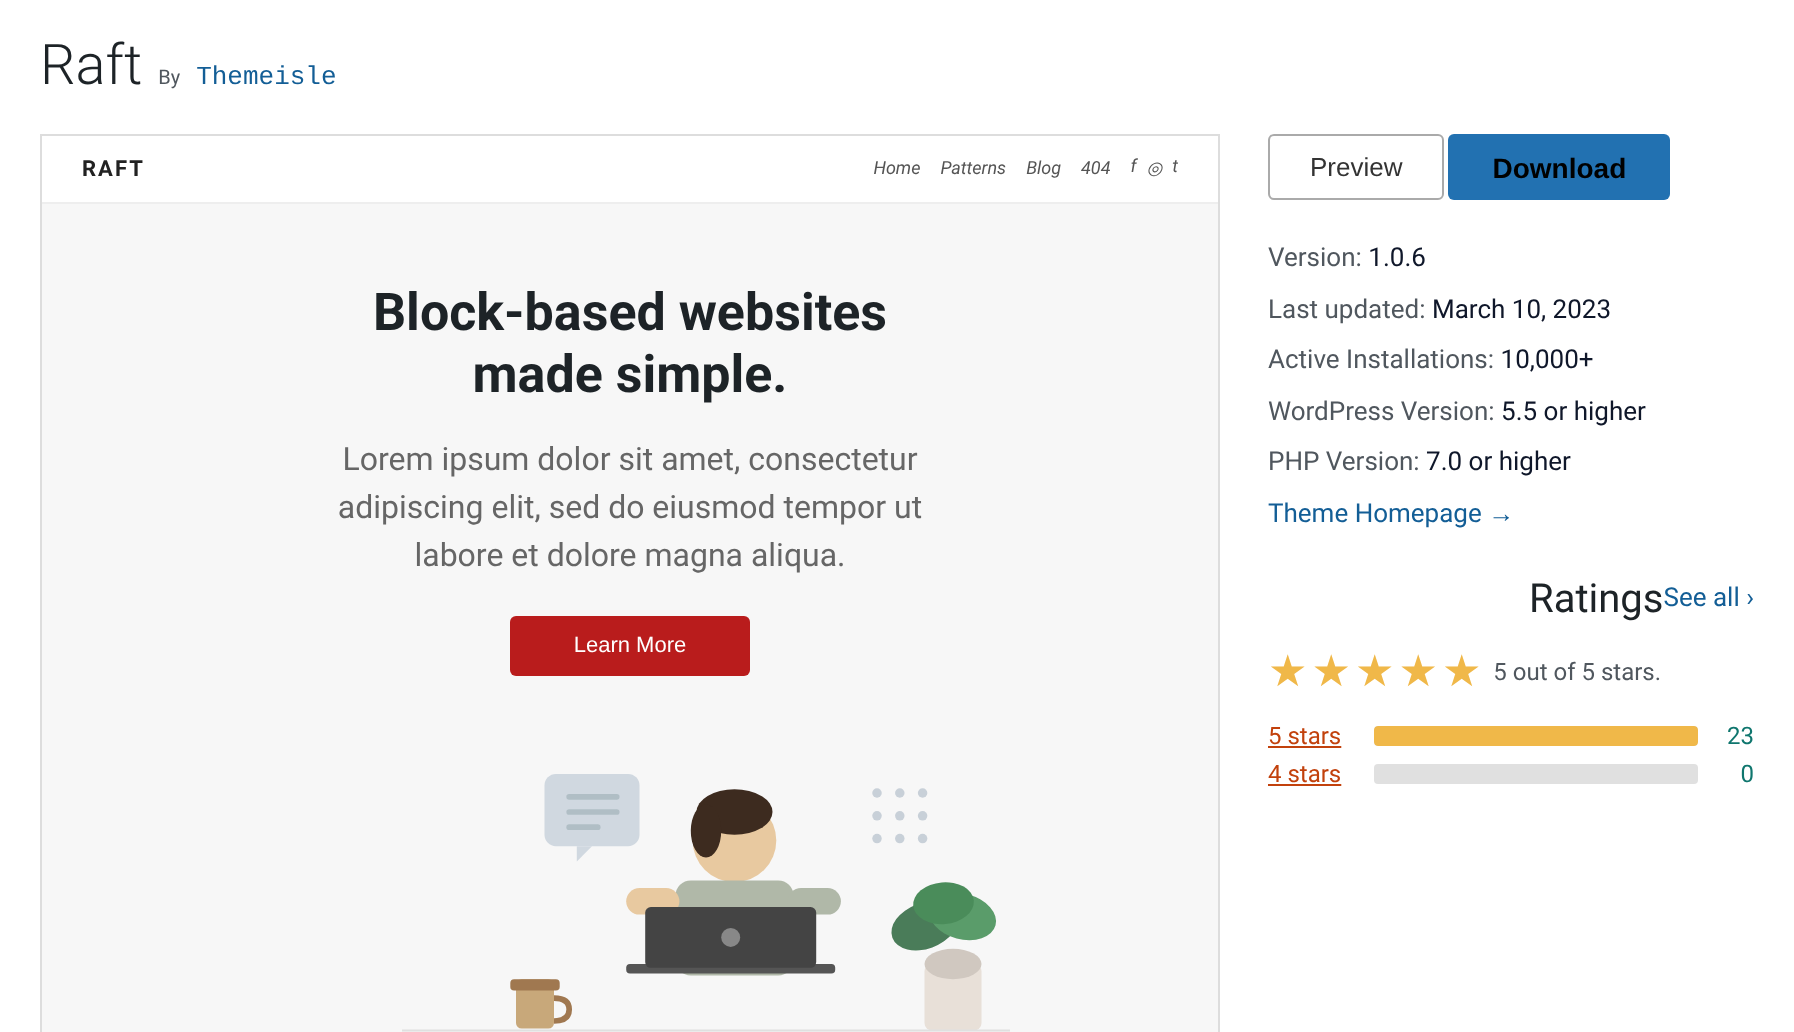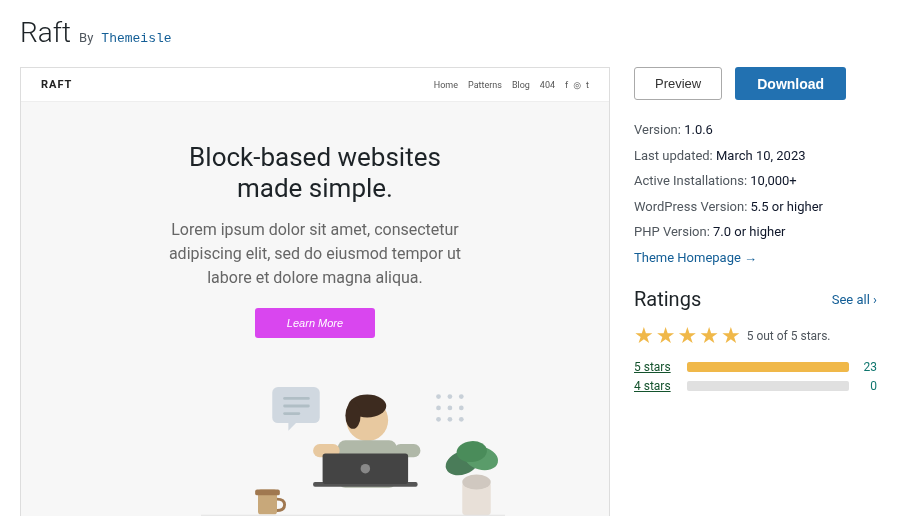--- a/index.html
+++ b/index.html
@@ -19,21 +19,21 @@
       align-items: baseline;
       gap: 8px;
       margin-bottom: 18px;
     }
     .page-title {
       font-size: 28px;
       font-weight: 300;
       color: #1d2327;
     }
     .by-label {
-      font-size: 13px;
+      font-size: 10px;
       color: #50575e;
     }
     .author-link {
       color: #135e96;
       text-decoration: none;
       font-size: 13px;
       font-family: Liberation Mono, monospace;
     }
 
     
@@ -71,53 +71,53 @@
       letter-spacing: 1px;
       color: #222;
     }
     .mini-nav-links {
       display: flex;
       gap: 10px;
       font-size: 9px;
       color: #555;
       margin-left: auto;
       align-items: center;
+      font-style: italic;
     }
     .mini-nav-icons {
       display: flex;
       gap: 5px;
       font-size: 9px;
     }
     .mini-hero {
       text-align: center;
       padding: 40px 20px 20px;
     }
     .mini-hero h1 {
       font-size: 26px;
-      font-weight: 400;
+      font-weight: 700;
       color: #1d2327;
       line-height: 1.2;
       margin-bottom: 14px;
     }
     .mini-hero p {
       font-size: 16px;
       color: #666;
       max-width: 320px;
       margin: 0 auto 18px;
       line-height: 1.5;
     }
     .mini-cta {
-      background: #d946ef;
+      background: #b91c1c;
       color: #fff;
       border: none;
       padding: 9px 32px;
       border-radius: 3px;
       font-size: 11px;
       cursor: pointer;
-      font-style: italic;
     }
 
     
     .mini-illustration {
       display: flex;
       justify-content: center;
       align-items: flex-end;
       padding: 10px 20px 0;
       gap: 20px;
     }
@@ -146,27 +146,26 @@
       background: #fff;
       color: #333;
       border-radius: 3px;
       cursor: pointer;
       font-size: 13px;
       font-weight: 500;
     }
     .btn-download {
       padding: 8px 22px;
       background: #2271b1;
-      color: #ffffff;
+      color: #000000;
       border: none;
       border-radius: 3px;
       cursor: pointer;
       font-size: 14px;
       font-weight: 600;
-      margin-left: 11px;
     }
 
     
     .meta-info {
       margin-bottom: 20px;
     }
     .meta-row {
       font-size: 13px;
       color: #50575e;
       margin-bottom: 6px;
@@ -181,21 +180,21 @@
       text-decoration: none;
       font-size: 13px;
     }
 
     
     .ratings-section {
       margin-top: 10px;
     }
     .ratings-header {
       display: flex;
-      justify-content: space-between;
+      justify-content: flex-end;
       align-items: center;
       margin-bottom: 12px;
     }
     .ratings-title {
       font-size: 20px;
       font-weight: 400;
       color: #1d2327;
     }
     .see-all-link {
       color: #135e96;
@@ -227,21 +226,21 @@
       flex-direction: column;
       gap: 5px;
     }
     .bar-row {
       display: flex;
       align-items: center;
       gap: 8px;
       font-size: 12px;
     }
     .bar-label {
-      color: #14532d;
+      color: #c2410c;
       width: 45px;
       font-size: 12px;
     }
     .bar-track {
       flex: 1;
       height: 10px;
       background: #e0e0e0;
       border-radius: 2px;
       overflow: hidden;
     }

